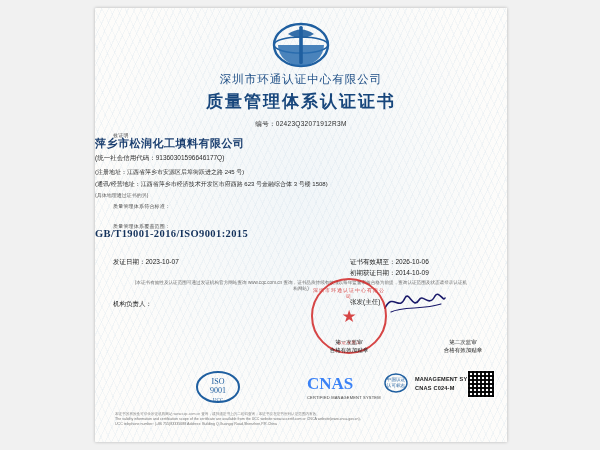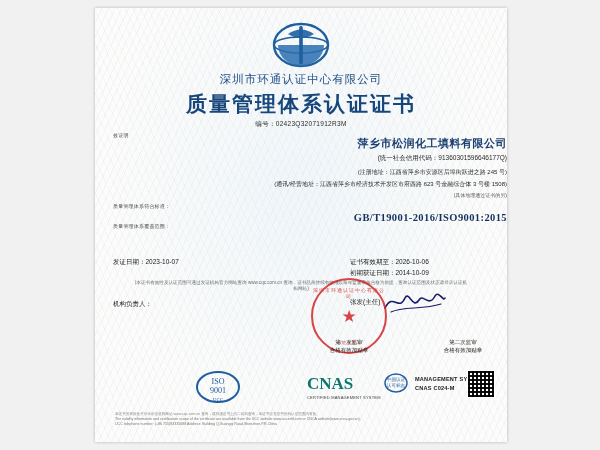--- a/index.html
+++ b/index.html
@@ -64,21 +64,21 @@
     font-size: 11.5px;
     letter-spacing: 1px;
     color: #1f4f86;
     font-family: "Liberation Serif", serif;
   }
   .cert-title {
     position: absolute;
     top: 82px;
     left: 0; right: 0;
     text-align: center;
-    font-size: 21px;
+    font-size: 17px;
     font-weight: bold;
     letter-spacing: 2px;
     color: #17467c;
     font-family: "Liberation Serif", serif;
   }
   .cert-no {
     position: absolute;
     top: 112px;
     left: 0; right: 0;
     text-align: center;
@@ -94,21 +94,21 @@
     font-size: 5px;
     color: #4a4a4a;
     letter-spacing: .2px;
     white-space: nowrap;
   }
 
   
   .line {
     position: absolute;
     left: 0; right: 0;
-    text-align: right;
+    text-align: left;
     color: #1a1a1a;
   }
   .company {
     top: 128px;
     font-size: 11px;
     font-weight: bold;
     color: #1b3f70;
     font-family: "Liberation Serif", serif;
     letter-spacing: .5px;
   }
@@ -126,21 +126,21 @@
     top: 172px;
     font-size: 6px;
     color: #2a2a2a;
   }
   .addr3 {
     top: 184px;
     font-size: 5px;
     color: #5a5a5a;
   }
   .standard {
-    top: 204px;
+    top: 220px;
     font-size: 10.5px;
     font-weight: bold;
     color: #14325c;
     font-family: "Liberation Serif", serif;
     letter-spacing: .4px;
   }
   .scope {
     top: 221px;
     font-size: 9px;
     font-weight: bold;
@@ -239,21 +239,21 @@
   .marks {
     position: absolute;
     left: 0; right: 12px;
     top: 360px;
     height: 42px;
     padding-left: 19px;
   }
   .mark { position: absolute; }
   .iso-mark { left: 100px; top: 2px; }
   .iaf-mark { left: 158px; top: 2px; }
-  .cnas-mark { left: 212px; top: 6px; font-size: 17px; color: #0f766e; font-weight: bold; letter-spacing: 0px; font-family: "Liberation Serif", serif; }
+  .cnas-mark { left: 212px; top: 6px; font-size: 17px; color: #3b82f6; font-weight: bold; letter-spacing: 0px; font-family: "Liberation Serif", serif; }
   .cnas-sub { position: absolute; left: 212px; top: 27px; font-size: 4px; color: #444; letter-spacing: .2px; }
   .cn-mark { left: 288px; top: 4px; }
   .ms-text { position: absolute; left: 320px; top: 8px; font-size: 5.6px; font-weight: bold; color: #1a1a1a; letter-spacing: .2px; }
   .ms-sub  { position: absolute; left: 320px; top: 17px; font-size: 5.6px; font-weight: bold; color: #1a1a1a; letter-spacing: .2px; }
   .qr {
     position: absolute;
     left: 372px;
     top: 2px;
     width: 26px;
     height: 26px;

